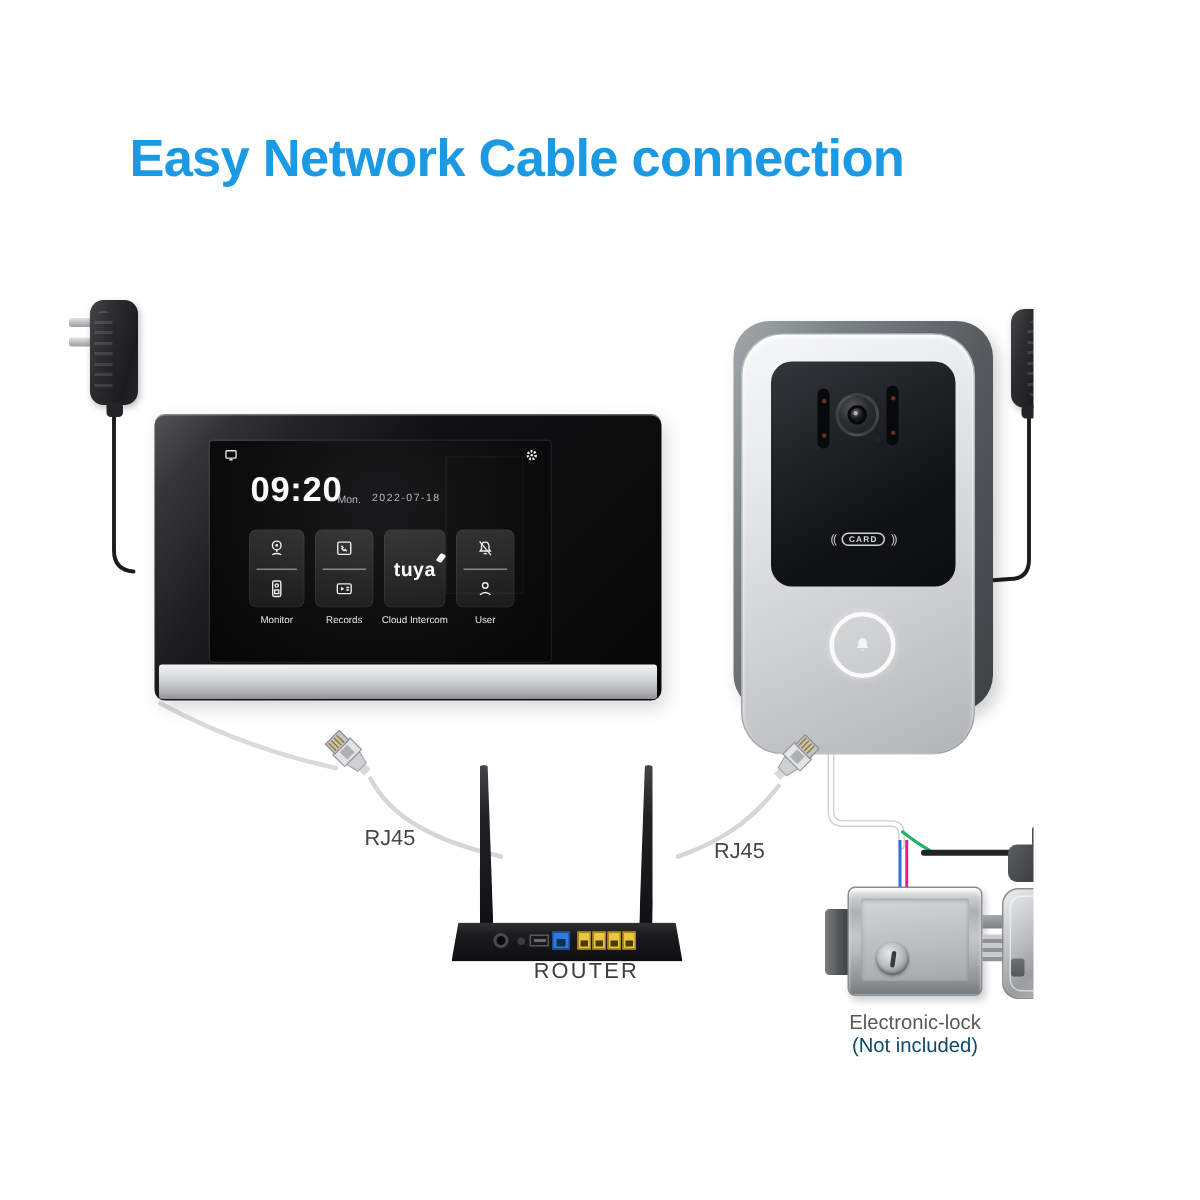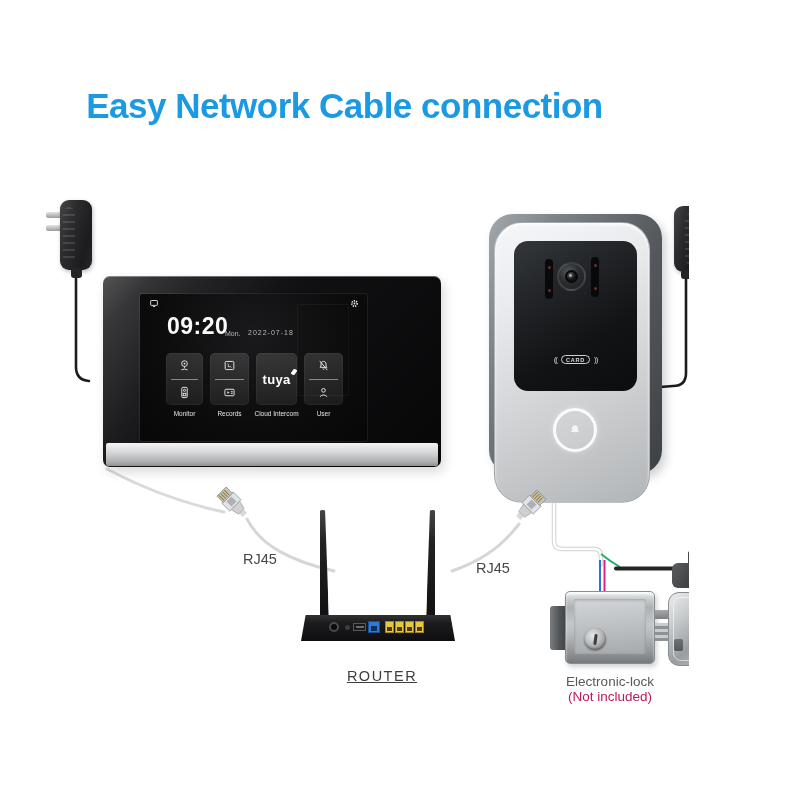--- a/index.html
+++ b/index.html
@@ -123,21 +123,21 @@
   .rp-lan::after { content:""; position:absolute; left:1px; bottom:1px; width:5px; height:4px; background:#4a3a08; }
   .lan1 { left:84px; } .lan2 { left:94px; } .lan3 { left:104px; } .lan4 { left:114px; }
   
   .rj45 { position:absolute; z-index:3; }
   .rj45-left { left:211px; top:481px; }
   .rj45-right { left:504px; top:484px; }
   
   .lbl { position:absolute; z-index:3; color:#474747; font-size:14.5px; }
   .rj-l { left:243px; top:551px; }
   .rj-r { left:476px; top:560px; }
-  .router-lbl { left:338px; top:668px; width:88px; text-align:center; color:#3e3e3e; letter-spacing:1.5px; font-size:14.5px;text-decoration:underline; }
+  .router-lbl { left:338px; top:640px; width:88px; text-align:right; color:#3e3e3e; letter-spacing:1.5px; font-size:14.5px; }
   
   .lock { position:absolute; left:550px; top:588px; width:158px; height:80px; z-index:2; }
   .lock .tab { position:absolute; left:0; top:18px; width:16px; height:44px; border-radius:3px 0 0 3px;
     background:linear-gradient(90deg,#7b7e81,#515457 60%,#44474a); }
   .lock .lk-body { position:absolute; left:15px; top:3px; width:90px; height:73px; border-radius:5px;
     border:1px solid #8a8d8f;
     background:linear-gradient(180deg,#eef0f1 0%,#c9cccd 10%,#aeb1b3 22%,#c4c7c9 45%,#b7babc 60%,#8d9092 88%,#767a7c 100%);
     box-shadow:inset 0 2px 2px rgba(255,255,255,0.8), 2px 3px 5px rgba(0,0,0,0.18); }
   .lock .lk-body::before { content:""; position:absolute; left:8px; right:8px; top:7px; bottom:9px; border-radius:2px;
     background:linear-gradient(175deg,#d3d6d8,#b9bcbe 60%,#a6a9ab);
@@ -157,21 +157,21 @@
   .plate::before { content:""; position:absolute; inset:4px; border:1px solid rgba(255,255,255,0.55); border-radius:8px; }
   .plate::after { content:""; position:absolute; left:5px; bottom:14px; width:9px; height:12px; border-radius:2px;
     background:linear-gradient(#6f7274,#55585a); }
   .lock-adapter { position:absolute; left:670px; top:544px; z-index:2; width:40px; height:46px; }
   .lock-adapter .la-body { position:absolute; left:2px; top:19px; width:36px; height:25px; border-radius:6px;
     background:linear-gradient(120deg,#5a5c5e,#3f4143 60%,#333537); }
   .lock-adapter .la-plug { position:absolute; left:18px; top:7px; width:12px; height:13px; border-radius:2px; background:#474949; }
   .lock-adapter .la-prong { position:absolute; left:22px; top:0; width:4px; height:8px; background:#3a3a3a; }
   .lock-cap { position:absolute; left:535px; top:674px; width:150px; z-index:3; text-align:center; line-height:15px; }
   .lock-name { font-size:13.5px; color:#58595b; }
-  .lock-note { font-size:13.5px; color:#be185d;text-align:center; }
+  .lock-note { font-size:13.5px; color:#0c4a6e;text-align:center; }
 </style>
 </head>
 <body>
 
 <div class="stage">
 
   <h1 class="title">Easy Network Cable connection</h1>
 
   <svg class="wires" viewBox="0 0 800 800" fill="none">
     <path d="M76,277 L76,367 Q76,380 89,381" stroke="#1c1c1c" stroke-width="2.6" stroke-linecap="round"></path>

